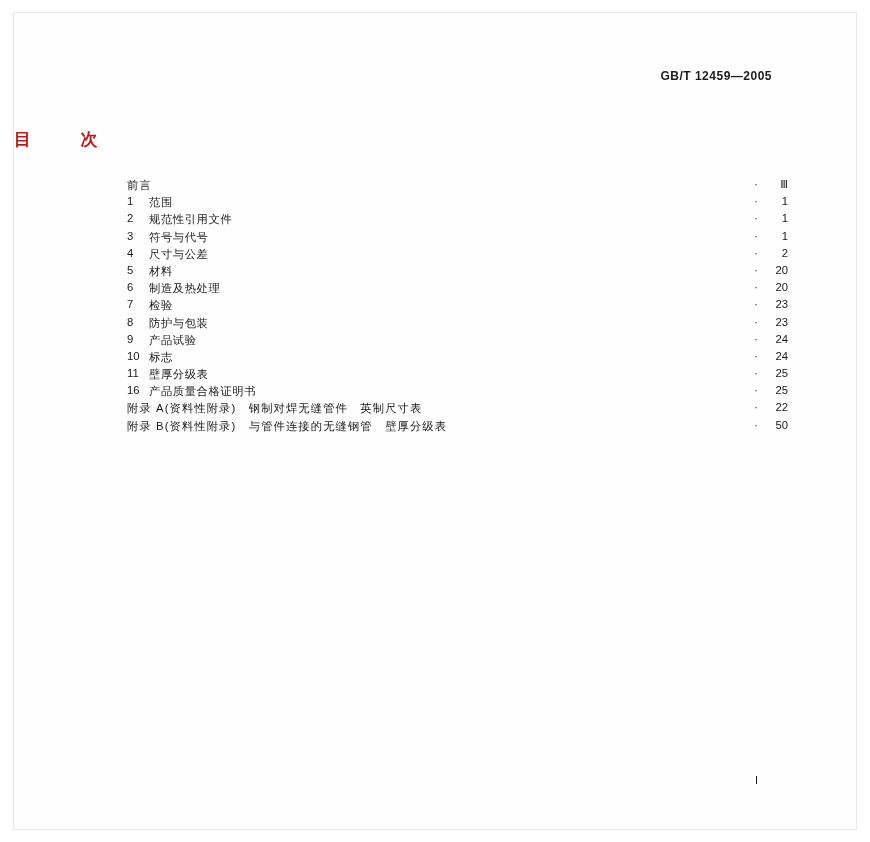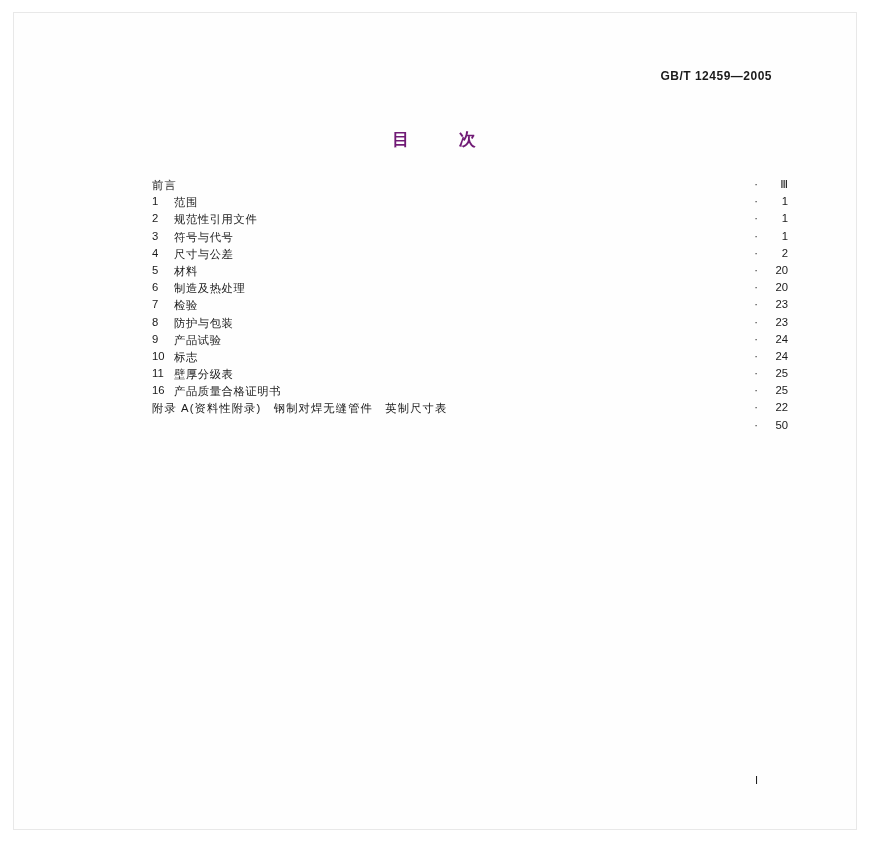--- a/index.html
+++ b/index.html
@@ -35,44 +35,42 @@
     font-size: 12px;
     letter-spacing: 0.5px;
     color: #1b1b1b;
     white-space: nowrap;
   }
   .doc-title {
     position: absolute;
     left: 0;
     right: 0;
     top: 115px;
-    text-align: center;
     font-family: "Liberation Sans", "DejaVu Sans", sans-serif;
     font-weight: bold;
     font-size: 17px;
-    color: #701a75;
+    color: #b91c1c;
     letter-spacing: 2px;
   }
   .doc-title .sp {
     display: inline-block;
     width: 34px;
   }
   .toc {
     position: absolute;
     left: 113px;
     top: 165px;
     width: 661px;
   }
   .toc-row {
     position: relative;
     height: 17.2px;
     font-size: 11.5px;
     color: #1a1a1a;
     white-space: nowrap;
-    margin-left: 25px;
   }
   .toc-row .num {
     position: absolute;
     left: 0;
     top: 0;
     width: 20px;
     text-align: left;
     font-family: "Liberation Sans", "DejaVu Sans", sans-serif;
     font-size: 11.3px;
     color: #1a1a1a;
@@ -207,20 +205,21 @@
           <span class="text">产品质量合格证明书</span>
           <span class="lead">·</span>
           <span class="page-no">25</span>
         </div>
         <div class="toc-row">
           <span class="text wide" style="left: 0px;">附录 A(资料性附录)　钢制对焊无缝管件　英制尺寸表</span>
           <span class="lead">·</span>
           <span class="page-no">22</span>
         </div>
         <div class="toc-row">
+          <span class="text wide" style="left: 0px;">附录 B(资料性附录)　与管件连接的无缝钢管　壁厚分级表</span>
           <span class="lead">·</span>
           <span class="page-no">50</span>
         </div>
       </div>
 
     <div class="folio">I</div>
 
   </div>
 </div>
 

